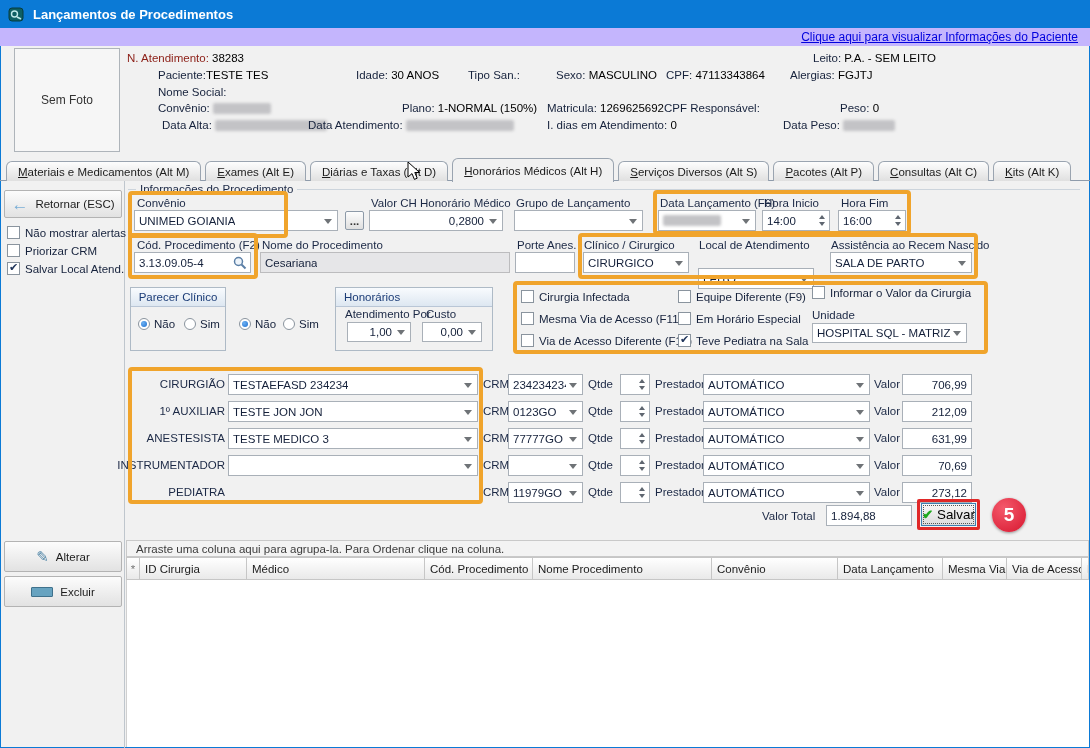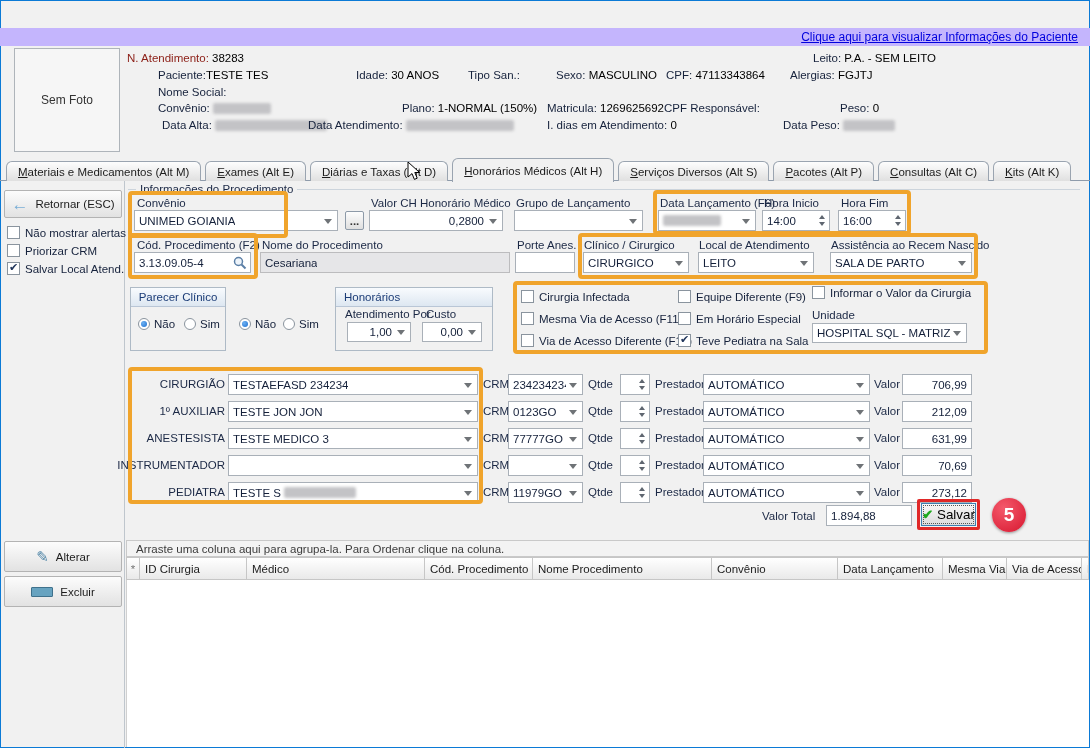--- a/index.html
+++ b/index.html
@@ -83,20 +83,28 @@
         display:flex; align-items:center; padding-left:5px; white-space:nowrap; overflow:hidden; color:#1c1c1c; cursor:pointer; }
   .gh.first { border-left:1px solid #c6c6c6; color:#777; justify-content:center; padding-left:0; }
   .gbody { position:absolute; left:126px; top:580px; width:963px; height:167px; background:#fff; border-left:1px solid #d0d0d0; }
   .cursor { position:absolute; z-index:50; pointer-events:none; }
 </style>
 </head>
 <body>
 
 <div class="win">
 
+  <div class="titlebar">
+    <svg width="17" height="17">
+      <rect x="1" y="2" width="14" height="13" rx="3" fill="#0e5f63" stroke="#063d40"></rect>
+      <circle cx="6.5" cy="8" r="3" fill="none" stroke="#bfe9ea" stroke-width="1.4"></circle>
+      <path d="M9 11 L13 13" stroke="#bfe9ea" stroke-width="1.6"></path>
+    </svg>
+    <span class="ttl">Lançamentos de Procedimentos</span>
+  </div>
 
   <div class="linkbar">
     <span class="plink">Clique aqui para visualizar Informações do Paciente</span>
   </div>
 
   <div class="photo">
     <span>Sem Foto</span>
   </div>
 
   <div class="hline" style="left:127px;top:52px;">
@@ -263,21 +271,21 @@
     <span class="cv"></span>
     </div>
 
   <div class="lbl" style="left:584px;top:239px;">Clínico / Cirurgico</div>
   <div class="combo" style="left:583px;top:252px;width:106px;">
     <span class="cv">CIRURGICO</span>
       <span class="arr"></span>
     </div>
 
   <div class="lbl" style="left:699px;top:239px;">Local de Atendimento</div>
-  <div class="combo" style="left:698px;top:252px;width:116px;">
+  <div class="combo" style="left:698px;top:268px;width:116px;">
     <span class="cv">LEITO</span>
       <span class="arr"></span>
     </div>
 
   <div class="lbl" style="left:831px;top:239px;">Assistência ao Recem Nascido</div>
   <div class="combo" style="left:830px;top:252px;width:142px;">
     <span class="cv">SALA DE PARTO</span>
       <span class="arr"></span>
     </div>
 
@@ -456,25 +464,20 @@
   <div class="combo" style="left:703px;top:455px;width:167px;">
     <span class="cv">AUTOMÁTICO</span>
       <span class="arr"></span>
     </div>
   <div class="lbl" style="left:874px;top:459px;">Valor</div>
   <div class="tbox r" style="left:902px;top:455px;width:70px;">
     <span class="cv">70,69</span>
     </div>
 
   <div class="lbl" style="left:112px;top:486px;width:113px;text-align:right;">PEDIATRA</div>
-  <div class="combo" style="left:228px;top:482px;width:250px;">
-    <span class="cv">TESTE S</span>
-    <span class="redact" style="width:72px;margin-left:3px;"></span>
-    <span class="arr"></span>
-    </div>
   <div class="lbl" style="left:483px;top:486px;">CRM</div>
   <div class="combo" style="left:508px;top:482px;width:75px;">
     <span class="cv">11979GO</span>
       <span class="arr"></span>
     </div>
   <div class="lbl" style="left:588px;top:486px;">Qtde</div>
   <div class="spin" style="left:620px;top:482px;width:30px;">
     <span class="cv">1</span>
       <span class="sp">
         <i class="u"></i>

